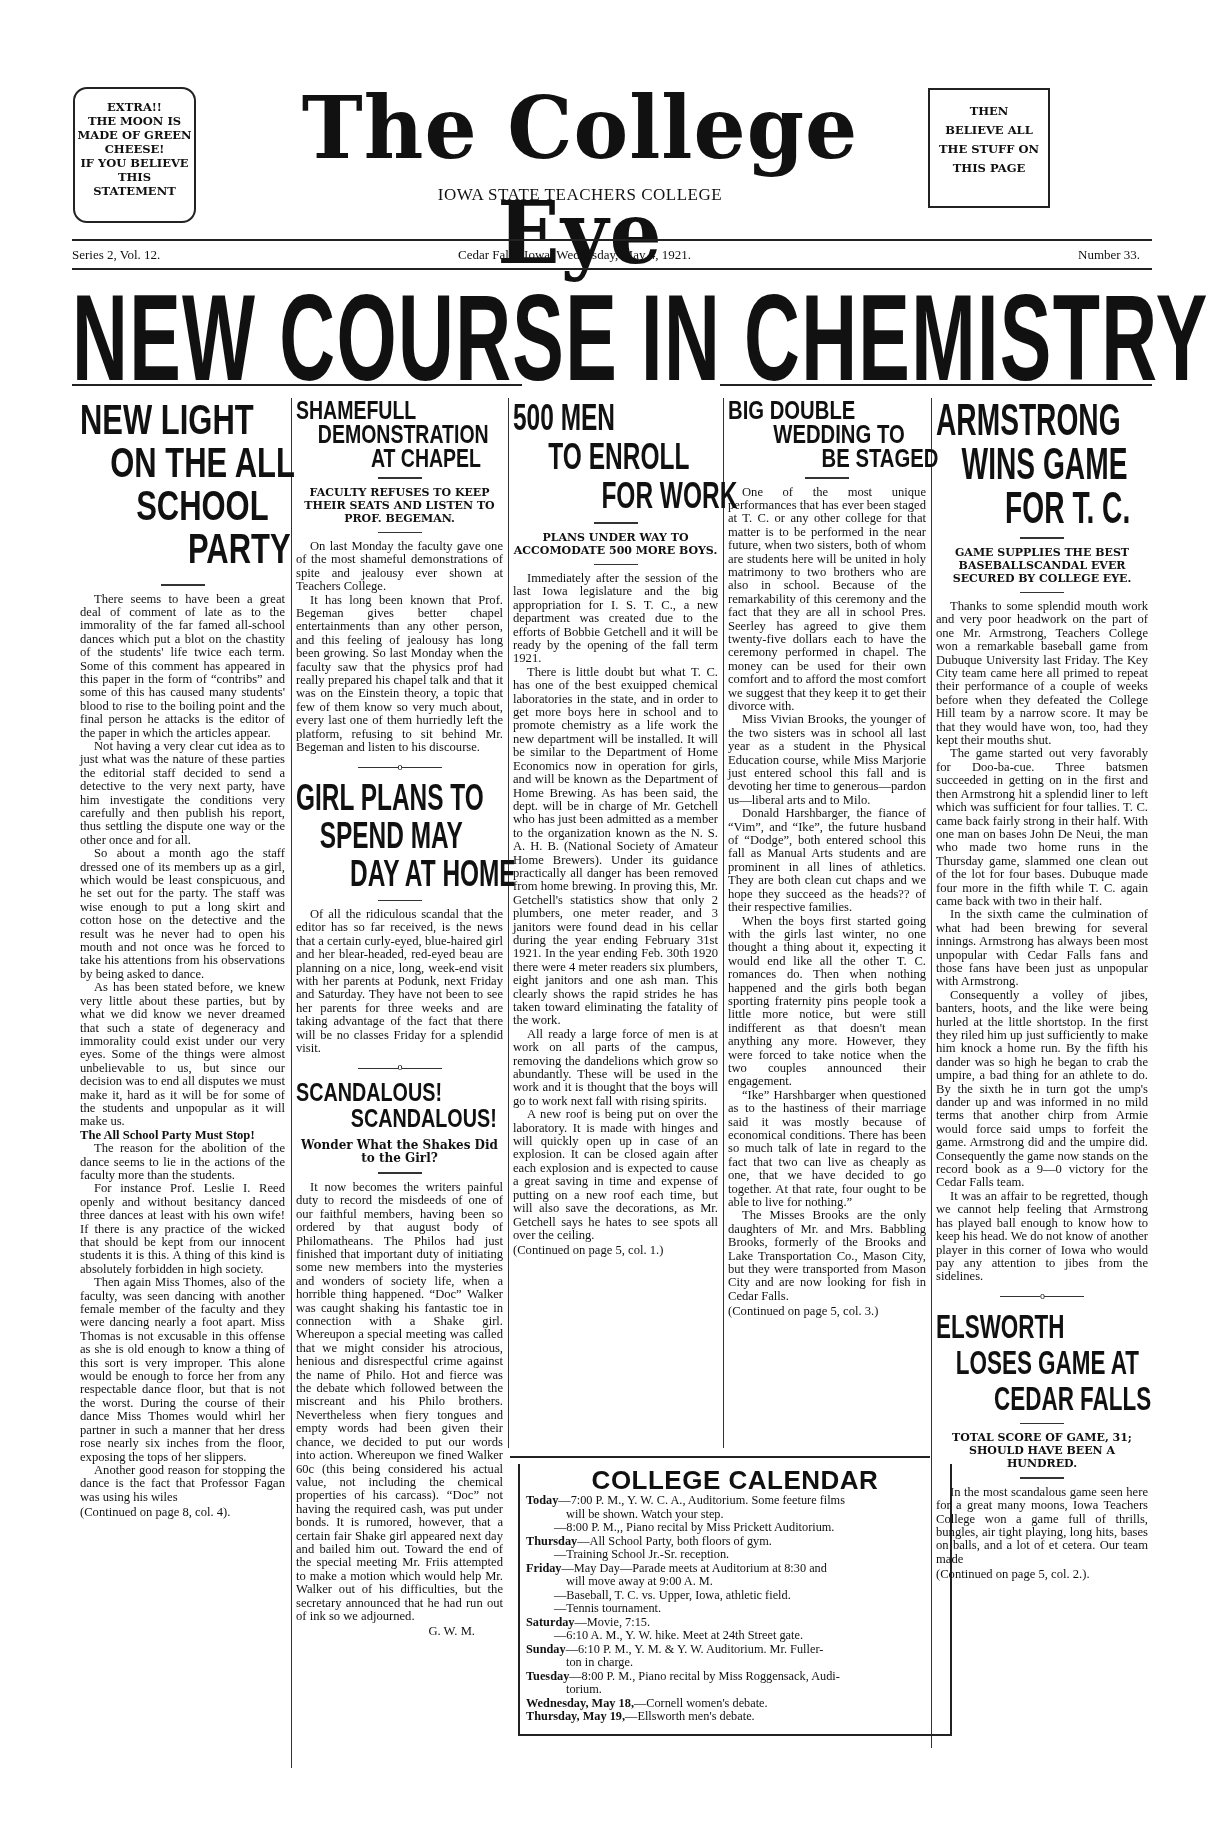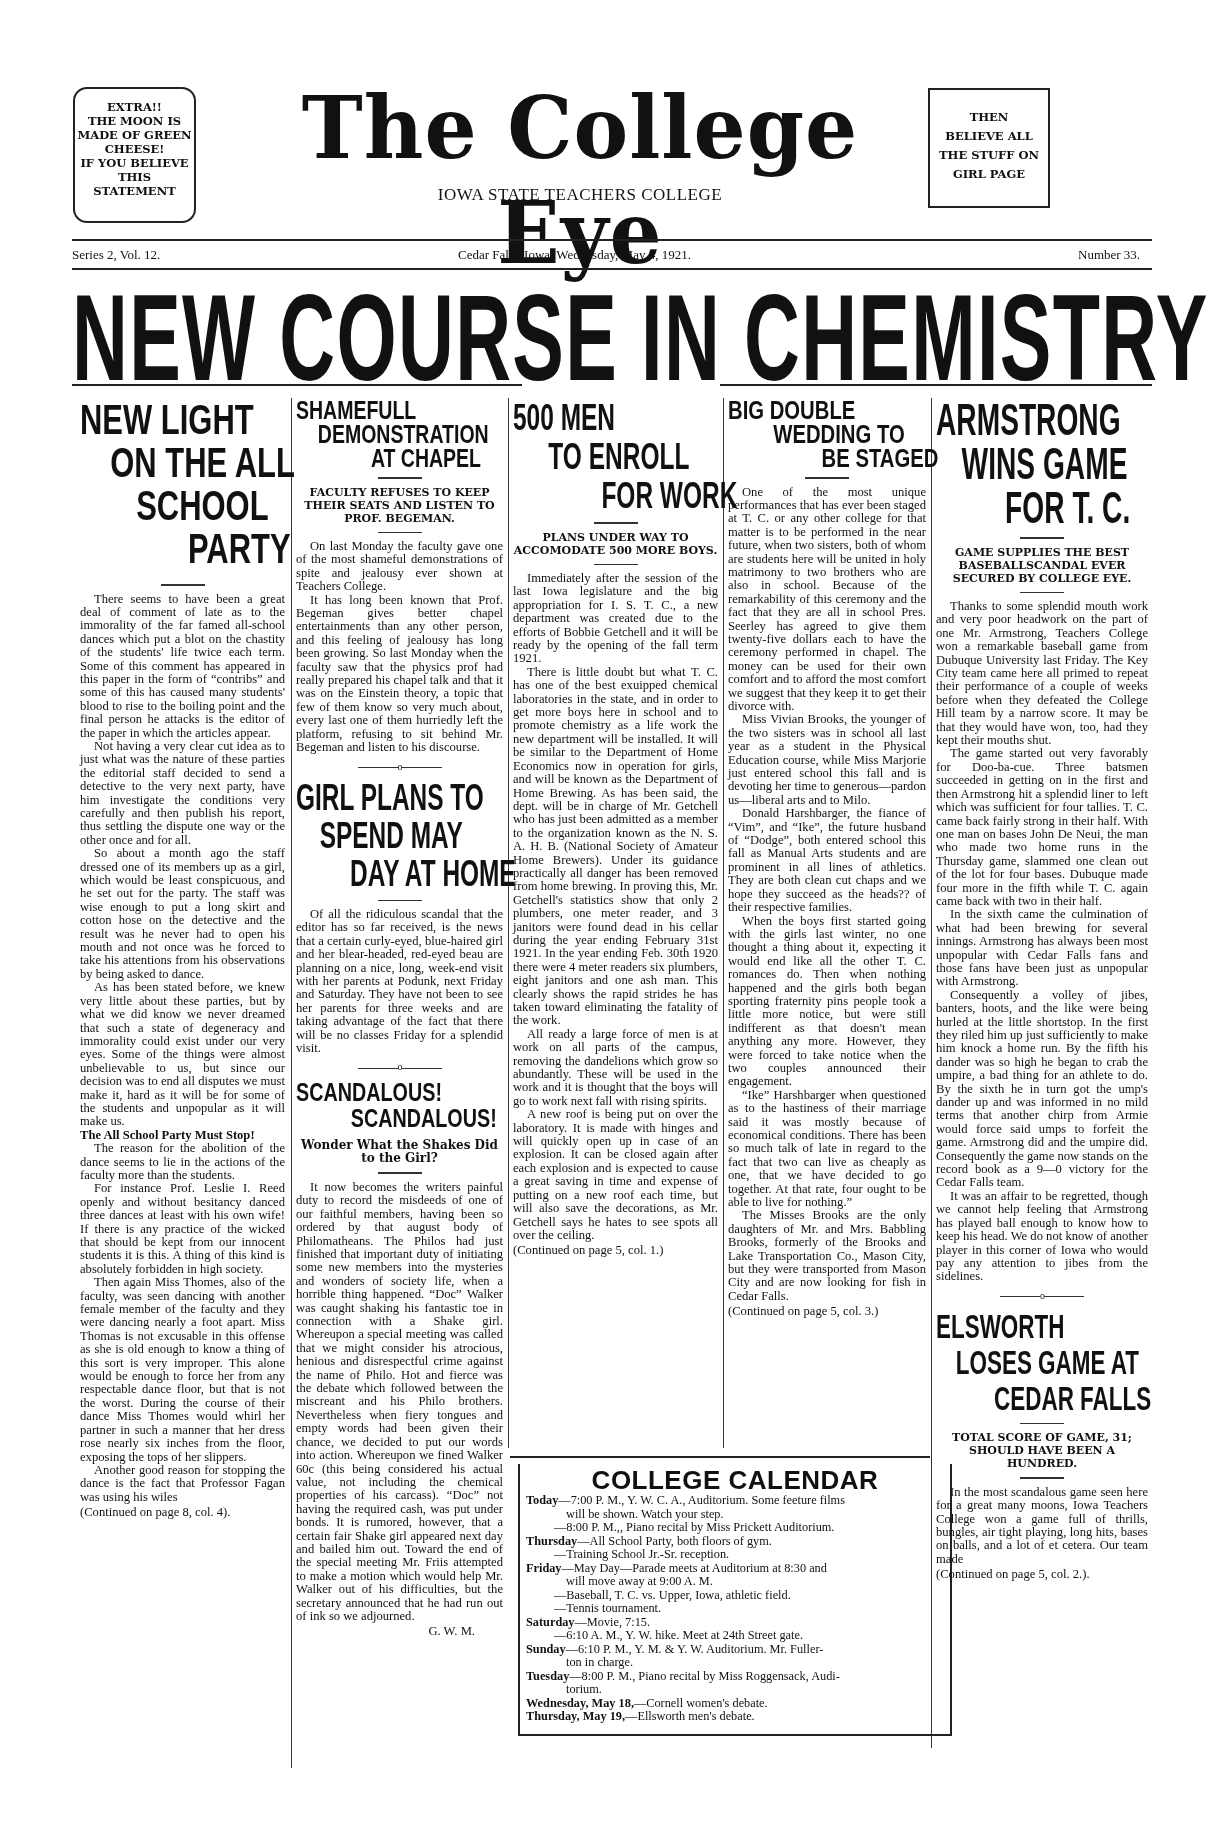--- a/index.html
+++ b/index.html
@@ -10,21 +10,21 @@
   .page { position: absolute; left: 0; top: 0; width: 1225px; height: 1825px; }
 
   
   .ear {
     position: absolute; border: 2px solid #222; background: #fff;
     font-family: "DejaVu Serif", serif; font-weight: bold; font-size: 11.5px;
     line-height: 14px; text-align: center; padding-top: 11px; box-sizing: border-box;
   }
   .ear div { white-space: nowrap; }
   .ear-left { left: 73px; top: 87px; width: 123px; height: 136px; border-radius: 14px; }
-  .ear-right { left: 928px; top: 88px; width: 122px; height: 120px; padding-top: 18px; line-height: 19px; }
+  .ear-right { left: 928px; top: 88px; width: 122px; height: 120px; padding-top: 12px; line-height: 19px; }
 
   .title {
     position: absolute; left: 230px; top: 80px; width: 700px; text-align: center;
     font-family: "DejaVu Serif", serif; font-weight: bold; font-size: 82px; line-height: 100px;
     letter-spacing: 1px; transform: scaleY(1.05);
   }
   .subtitle1 {
     position: absolute; left: 300px; top: 185px; width: 560px; text-align: center;
     font-size: 17px; letter-spacing: 0.5px;
   }
@@ -94,21 +94,21 @@
     <div>MADE OF GREEN</div>
     <div>CHEESE!</div>
     <div>IF YOU BELIEVE</div>
     <div>THIS</div>
     <div>STATEMENT</div>
   </div>
   <div class="ear ear-right">
     <div>THEN</div>
     <div>BELIEVE ALL</div>
     <div>THE STUFF ON</div>
-    <div>GIRL PAGE</div>
+    <div>THIS PAGE</div>
   </div>
 
   <div class="title">The College Eye</div>
   <div class="subtitle1">IOWA STATE TEACHERS COLLEGE</div>
 
   <div class="rule" style="left:72px; top:239px; width:1080px; height:2px;"></div>
   <div class="folio" style="left:72px;">Series 2, Vol. 12.</div>
   <div class="folio" style="left:458px;">Cedar Falls, Iowa, Wednesday, May 4, 1921.</div>
   <div class="folio" style="left:1078px;">Number 33.</div>
   <div class="rule" style="left:72px; top:268px; width:1080px; height:2px;"></div>

